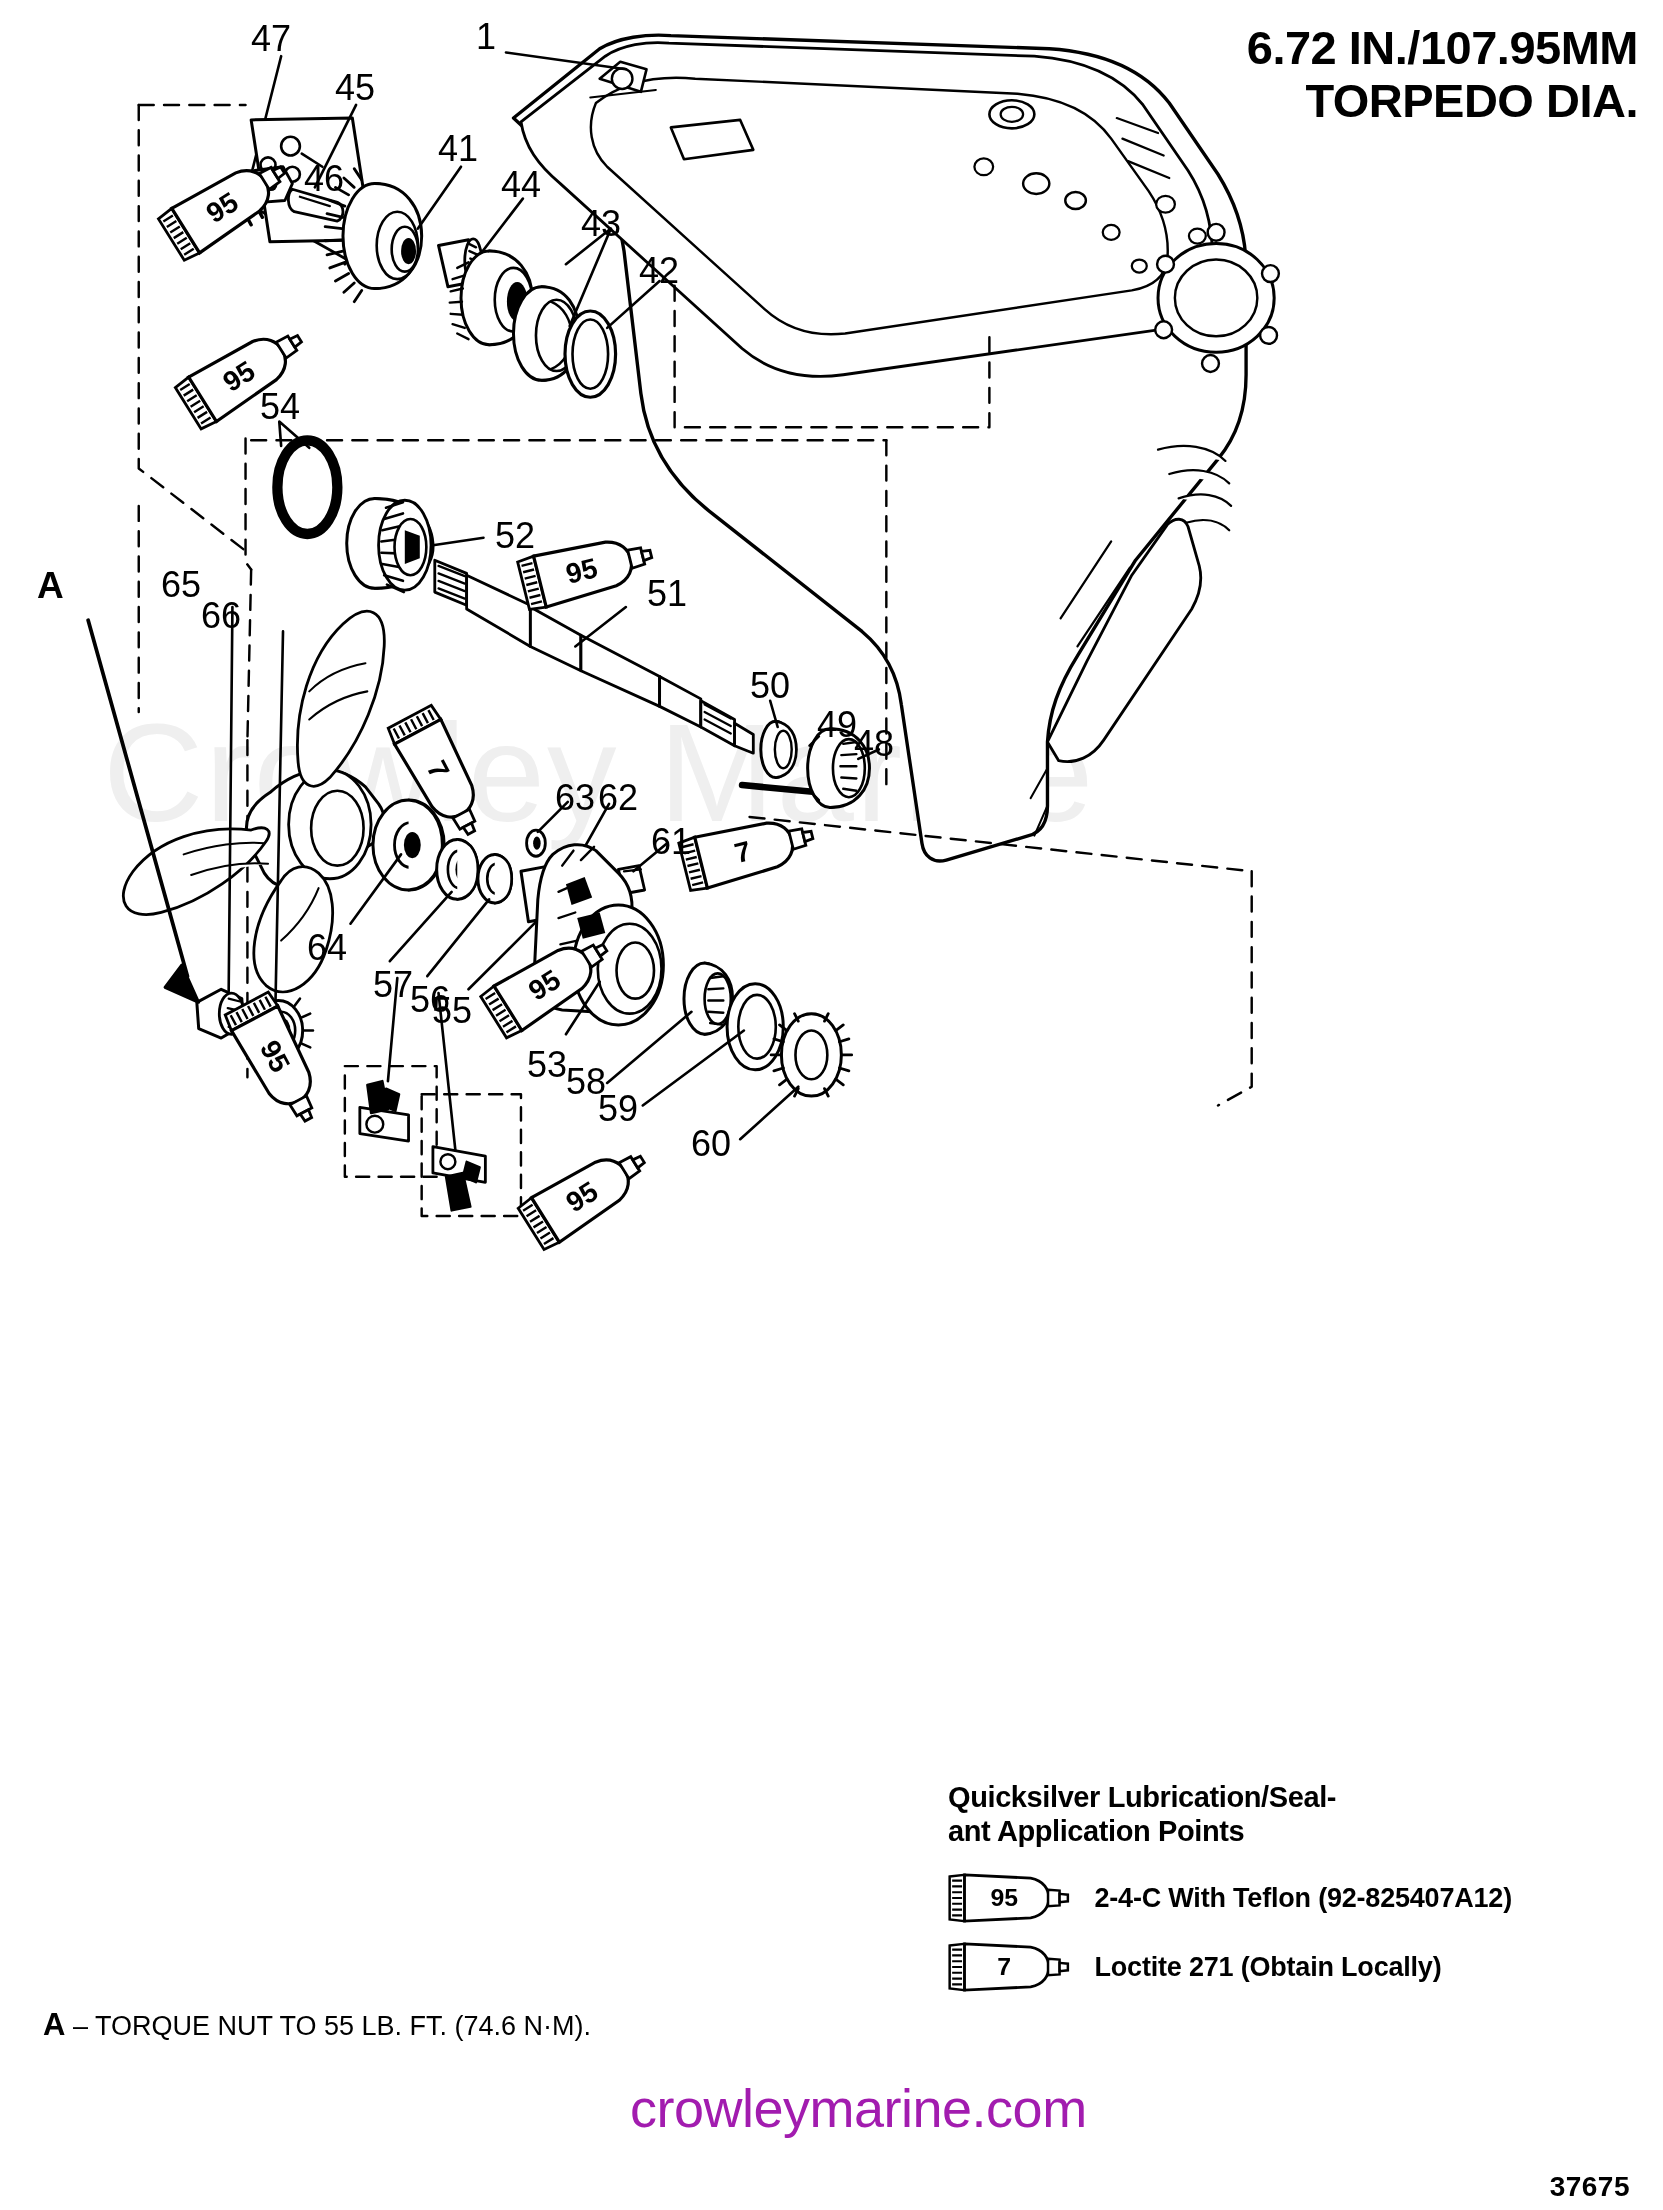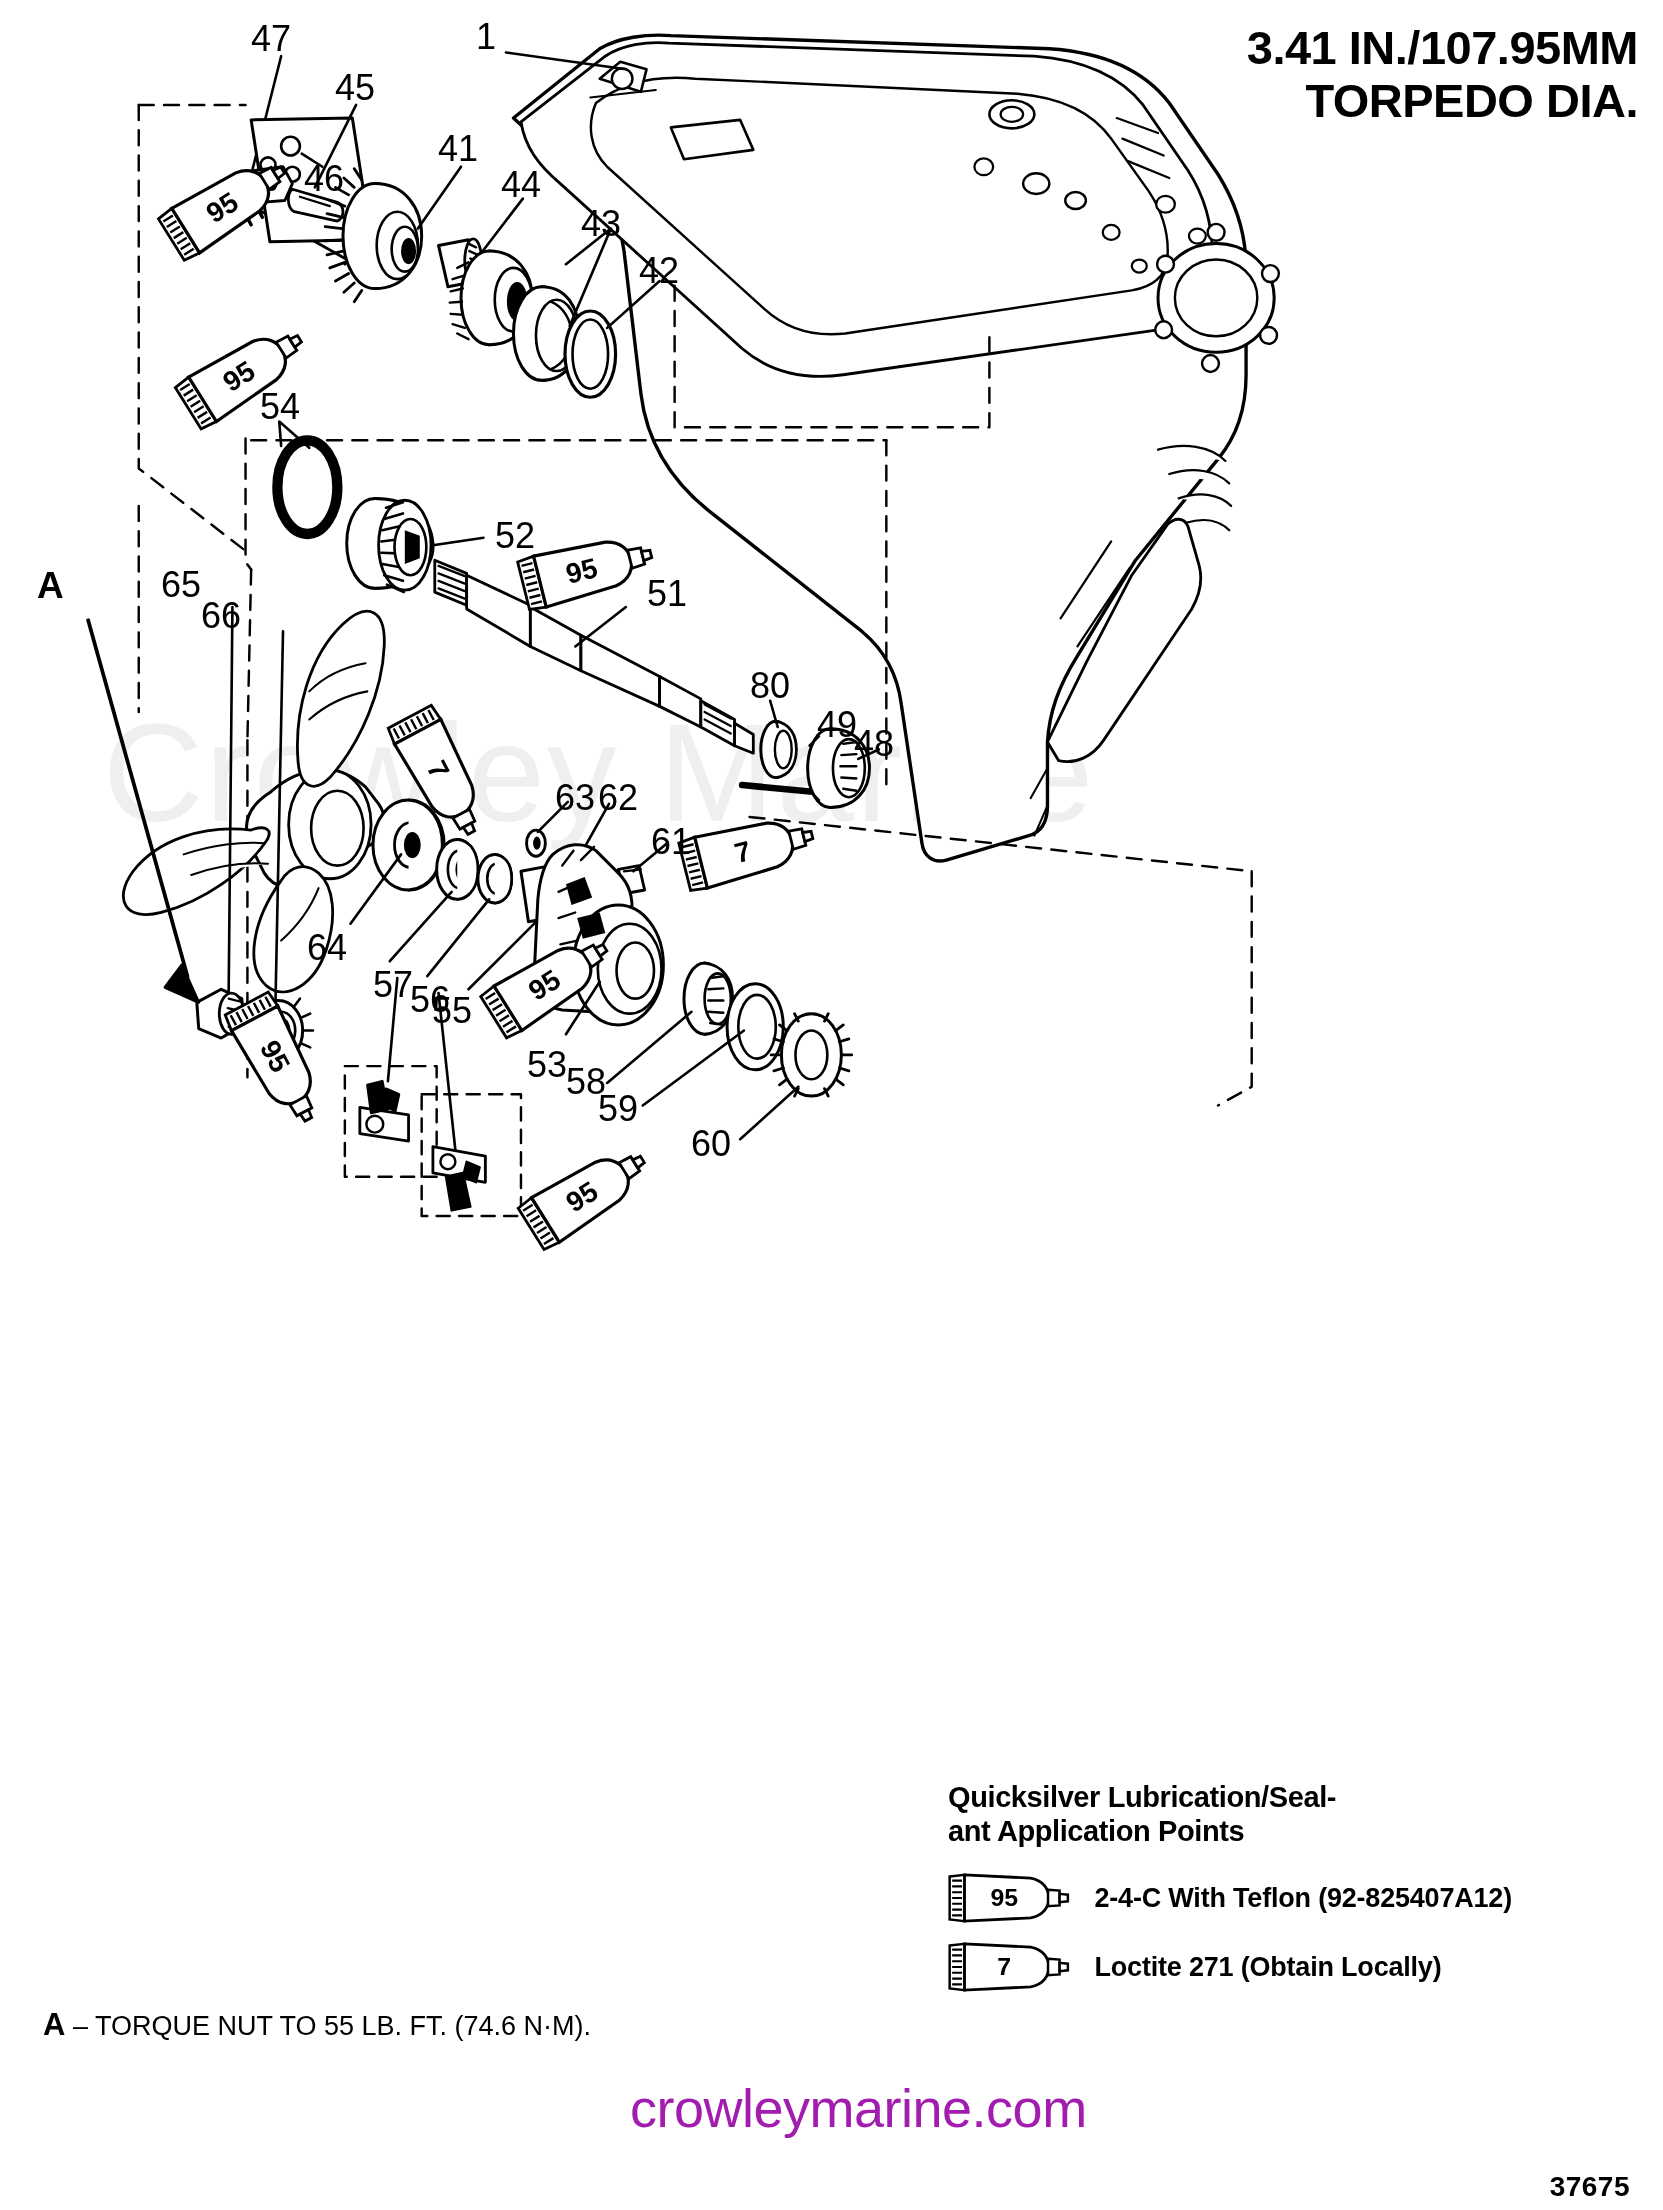--- a/index.html
+++ b/index.html
@@ -582,37 +582,37 @@
           <text x="64" y="38" text-anchor="middle" font-family="&quot;Liberation Sans&quot;, sans-serif" font-size="30" font-weight="bold" fill="#000">95</text>
         </g>
         <g transform="translate(552,1288) rotate(-32)">
           <use href="#tube-shape"></use>
           <text x="64" y="38" text-anchor="middle" font-family="&quot;Liberation Sans&quot;, sans-serif" font-size="30" font-weight="bold" fill="#000">95</text>
         </g>
       </g>
   </svg>
 
   <div class="title-block">
-    <div>3.41 IN./107.95MM</div>
+    <div>6.72 IN./107.95MM</div>
     <div>TORPEDO DIA.</div>
   </div>
 
   <div id="callouts-host" class="layer" style="pointer-events:none;">
       <div class="callout" style="left: 476px; top: 19px;">1</div>
       <div class="callout" style="left: 251px; top: 20.6px;">47</div>
       <div class="callout" style="left: 335px; top: 70px;">45</div>
       <div class="callout" style="left: 304px; top: 161px;">46</div>
       <div class="callout" style="left: 438px; top: 131px;">41</div>
       <div class="callout" style="left: 501px; top: 167px;">44</div>
       <div class="callout" style="left: 581px; top: 206px;">43</div>
       <div class="callout" style="left: 639px; top: 253px;">42</div>
       <div class="callout" style="left: 260px; top: 389px;">54</div>
       <div class="callout" style="left: 495px; top: 518px;">52</div>
       <div class="callout" style="left: 607px; top: 576px; margin-left: 40px;">51</div>
-      <div class="callout" style="left: 750px; top: 668px;">80</div>
+      <div class="callout" style="left: 750px; top: 668px;">50</div>
       <div class="callout" style="left: 817px; top: 707px;">49</div>
       <div class="callout" style="left: 854px; top: 726px;">48</div>
       <div class="callout bold" style="left: 37px; top: 567px;">A</div>
       <div class="callout" style="left: 161px; top: 567px;">65</div>
       <div class="callout" style="left: 201px; top: 598px;">66</div>
       <div class="callout" style="left: 555px; top: 780px;">63</div>
       <div class="callout" style="left: 598px; top: 780px;">62</div>
       <div class="callout" style="left: 651px; top: 824px;">61</div>
       <div class="callout" style="left: 307px; top: 930px;">64</div>
       <div class="callout" style="left: 373px; top: 967px;">57</div>

